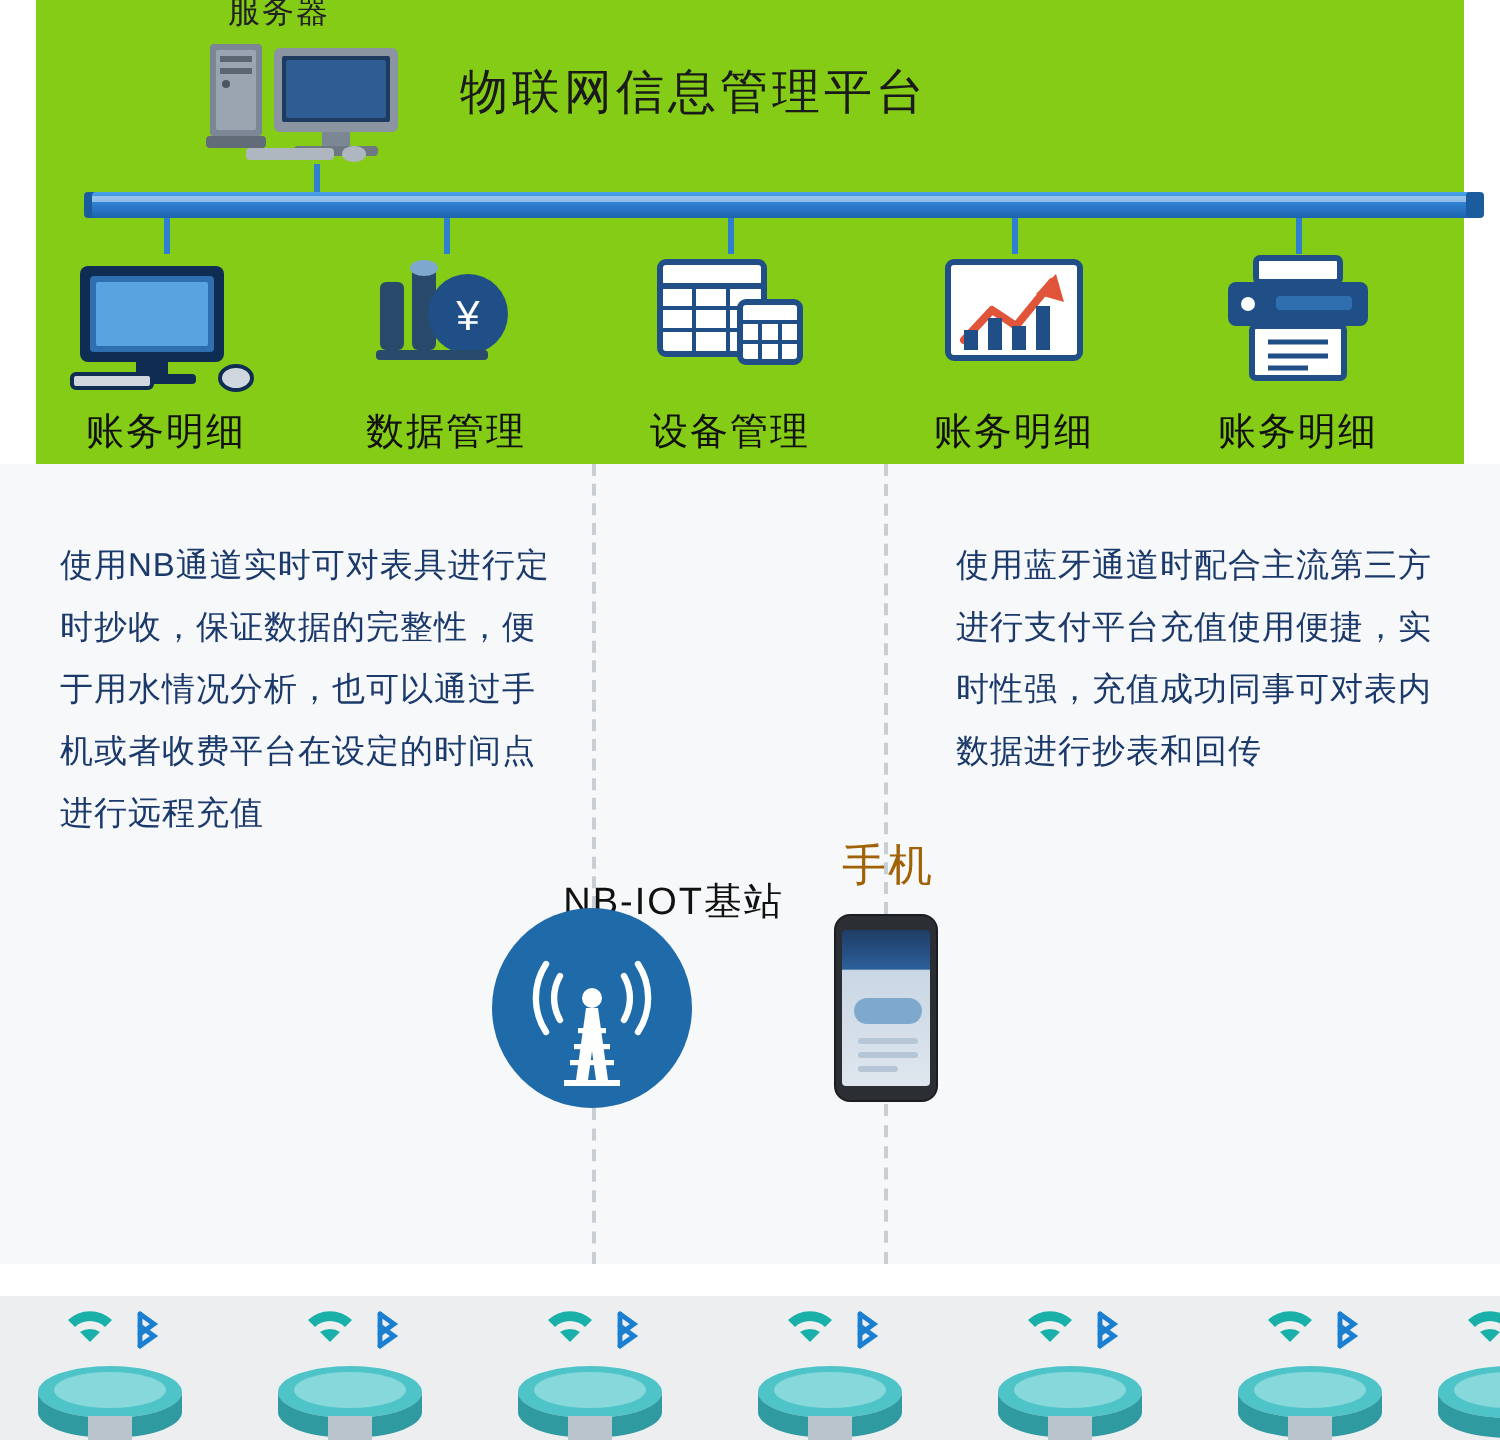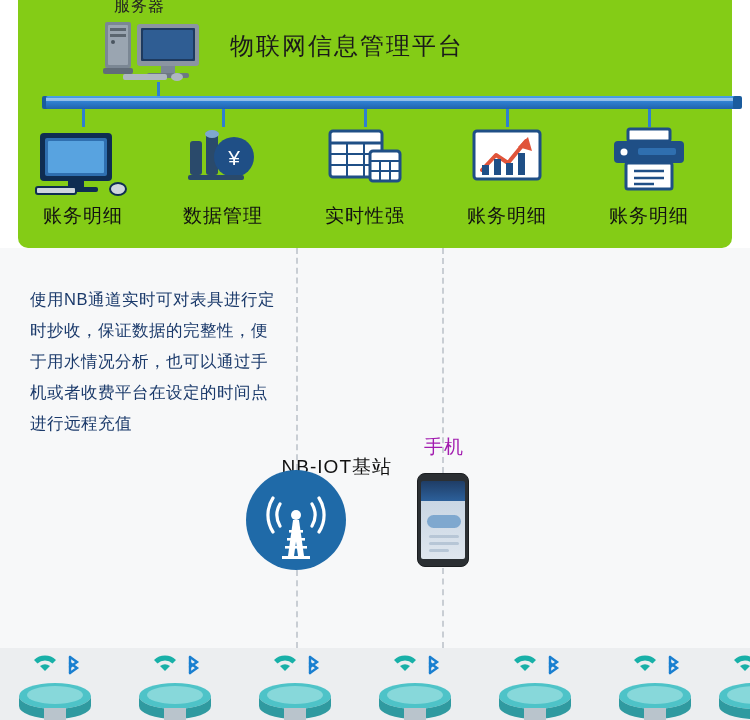--- a/index.html
+++ b/index.html
@@ -119,21 +119,21 @@
     width: 130px;
     font-size: 19px;
     color: #111;
     letter-spacing: 1px;
   }
 
   
   .mid {
     position: absolute;
     left: 0;
-    top: 248px;
+    top: 232px;
     width: 750px;
     height: 400px;
     background: #f6f7f8;
   }
   .mid-inner {
     position: absolute;
     inset: 0;
     background: #f7f8f9;
   }
 
@@ -168,22 +168,22 @@
     color: #111;
     letter-spacing: 1px;
     margin-top: 20px;
   }
   .label-phone {
     position: absolute;
     left: 400px;
     top: 186px;
     width: 88px;
     text-align: center;
-    font-size: 19px;
-    color: #a21caf;
+    font-size: 22px;
+    color: #a16207;
     letter-spacing: 1px;
   }
 
   
   .dash {
     position: absolute;
     width: 0;
     border-left: 2px dashed #c9ced4;
   }
 
@@ -345,21 +345,21 @@
         <line x1="30" y1="40" x2="82" y2="40" stroke="#1f4f86" stroke-width="2"></line>
         <line x1="47" y1="18" x2="47" y2="52" stroke="#1f4f86" stroke-width="2"></line>
         <line x1="64" y1="18" x2="64" y2="52" stroke="#1f4f86" stroke-width="2"></line>
         <rect x="70" y="26" width="30" height="30" rx="3" fill="#ffffff" stroke="#1f4f86" stroke-width="3"></rect>
         <line x1="70" y1="36" x2="100" y2="36" stroke="#1f4f86" stroke-width="2"></line>
         <line x1="70" y1="46" x2="100" y2="46" stroke="#1f4f86" stroke-width="2"></line>
         <line x1="80" y1="36" x2="80" y2="56" stroke="#1f4f86" stroke-width="2"></line>
         <line x1="90" y1="36" x2="90" y2="56" stroke="#1f4f86" stroke-width="2"></line>
       </svg>
     </div>
-    <div class="caption">实时性强</div>
+    <div class="caption">设备管理</div>
   </div>
 
   <div class="node" style="left:424px;">
     <div class="stem"></div>
     <div class="glyph">
       <svg viewBox="0 0 130 74" width="130" height="74">
         <rect x="32" y="6" width="66" height="48" rx="3" fill="#ffffff" stroke="#1f4f86" stroke-width="3"></rect>
         <polyline points="40,45 54,30 66,38 84,16" fill="none" stroke="#e0543a" stroke-width="4" stroke-linejoin="round" stroke-linecap="round"></polyline>
         <polygon points="86,12 90,26 76,22" fill="#e0543a"></polygon>
         <rect x="40" y="40" width="7" height="10" fill="#1f4f86"></rect>
@@ -392,20 +392,21 @@
 
 <div class="mid">
   <div class="mid-inner"></div>
 
   <div class="dash" style="left:296px; top:0px; height:222px;"></div>
   <div class="dash" style="left:296px; top:322px; height:78px;"></div>
   <div class="dash" style="left:442px; top:0px; height:225px;"></div>
   <div class="dash" style="left:442px; top:320px; height:80px;"></div>
 
   <div class="text-left">使用NB通道实时可对表具进行定时抄收，保证数据的完整性，便于用水情况分析，也可以通过手机或者收费平台在设定的时间点进行远程充值</div>
+  <div class="text-right">使用蓝牙通道时配合主流第三方进行支付平台充值使用便捷，实时性强，充值成功同事可对表内数据进行抄表和回传</div>
 
   <div class="label-base">NB-IOT基站</div>
   <div class="label-phone">手机</div>
 
   <div class="bs-circle">
     <svg viewBox="0 0 100 100" width="100" height="100">
       <g fill="none" stroke="#ffffff" stroke-width="3.2" stroke-linecap="round">
         <path d="M34 34 A22 22 0 0 0 34 56"></path>
         <path d="M27 28 A31 31 0 0 0 27 62"></path>
         <path d="M66 34 A22 22 0 0 1 66 56"></path>

